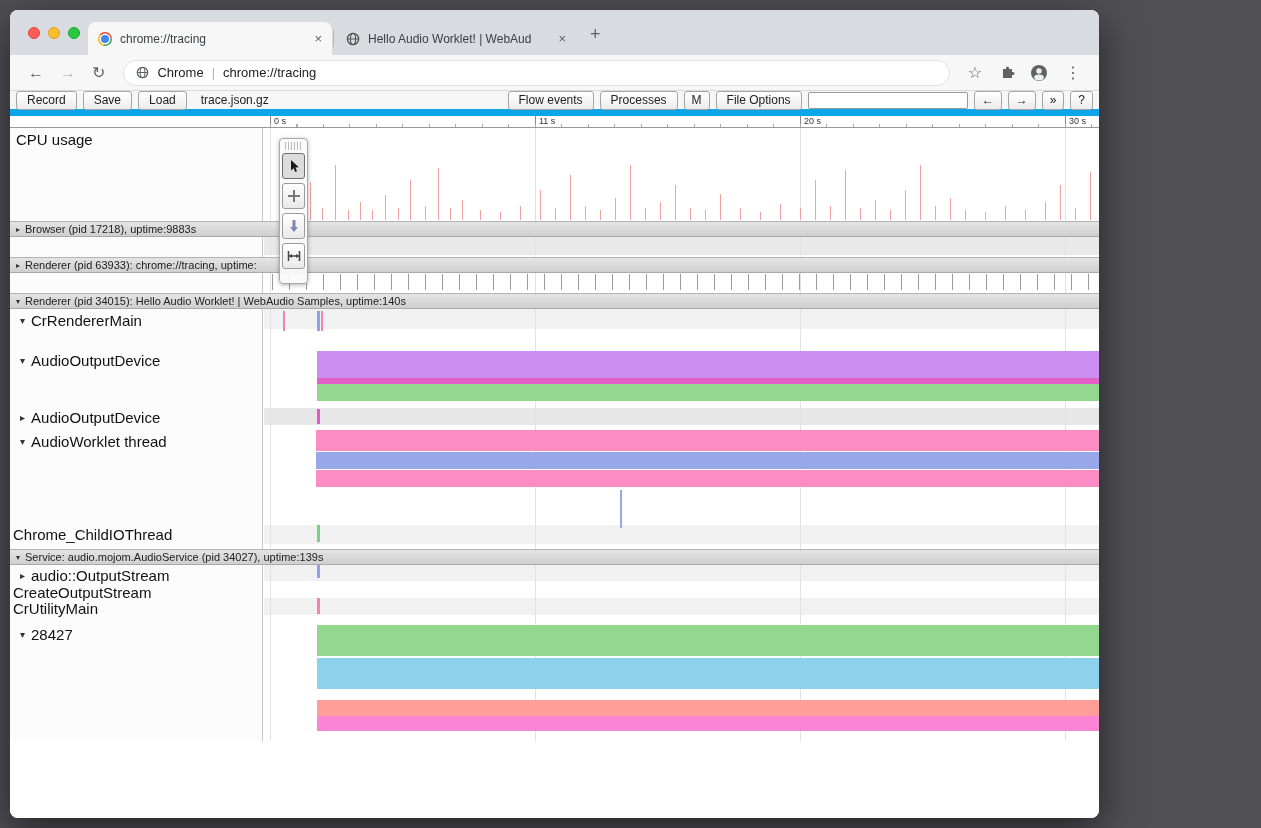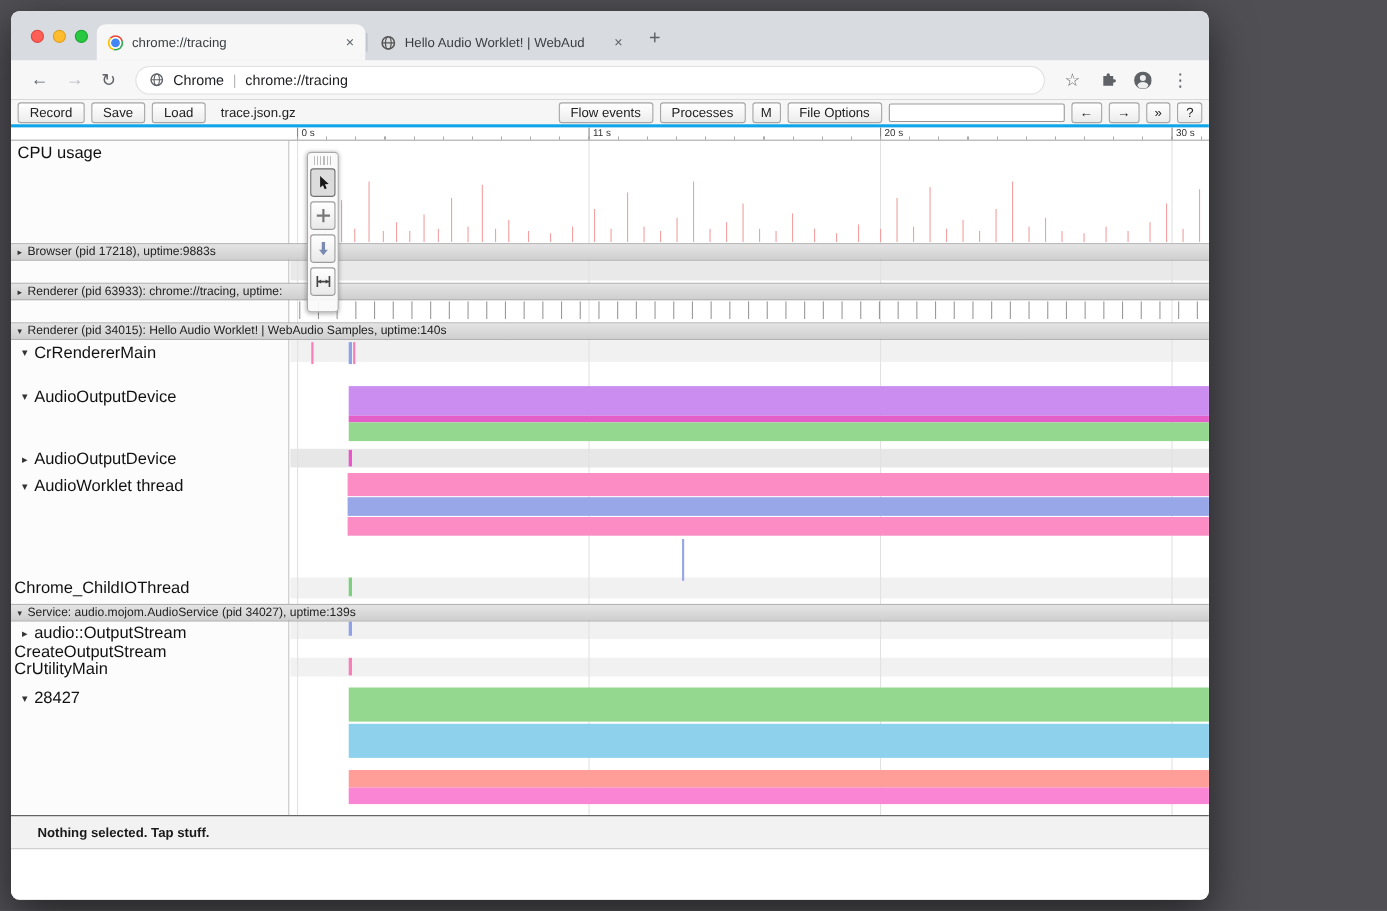--- a/index.html
+++ b/index.html
@@ -24,21 +24,21 @@
 
   
   .navbar{position:absolute;left:0;top:45px;right:0;height:36px;background:#f7f7f7;border-bottom:1px solid #d9d9d9;display:flex;align-items:center;padding:0 10px;}
   .nav-icon{font-size:16px;color:#5f6368;padding:0 8px;}
   .nav-icon.disabled{color:#b9bcc0;}
   .omnibox{flex:1;height:26px;background:#fff;border:1px solid #e0e0e0;border-radius:14px;margin:0 10px;display:flex;align-items:center;padding:0 12px;font-size:13px;color:#202124;gap:8px;}
   .omni-sep{color:#b5b5b5;}
   .omni-right{display:flex;align-items:center;gap:4px;}
 
   
-  .trace-toolbar{position:absolute;left:0;top:81px;right:0;height:25px;background:#f6f6f6;border-bottom:3px solid #0ea5e9;display:flex;align-items:center;padding:0 6px;gap:6px;}
+  .trace-toolbar{position:absolute;left:0;top:81px;right:0;height:25px;background:#f6f6f6;border-bottom:7px solid #0ea5e9;display:flex;align-items:center;padding:0 6px;gap:6px;}
   .tbtn{background:linear-gradient(#ffffff,#ececec);border:1px solid #a6a6a6;border-radius:3px;height:19px;display:flex;align-items:center;padding:0 10px;font-size:12px;color:#222;}
   .tbtn.small{padding:0 7px;}
   .filename{font-size:12px;color:#222;margin-left:8px;}
   .tspacer{flex:1;}
   .search-input{width:160px;height:17px;border:1px solid #999;background:#fff;border-radius:2px;}
 
   
   .ruler{position:absolute;left:0;top:106px;width:1201px;height:12px;background:#fff;border-bottom:1px solid #999;}
   .ruler-tick{position:absolute;top:0;bottom:0;border-left:1px solid #888;padding-left:3px;font-size:9px;line-height:11px;color:#333;}
   .ruler-minor{position:absolute;left:260px;right:0;bottom:0;height:3px;background:repeating-linear-gradient(90deg,#aaa 0 1px,transparent 1px 26.5px);}
@@ -397,18 +397,15 @@
   </div>
 
   <div class="right-rail">
     <span class="rail-tab" style="top:15px;">File Size Stats</span>
     <span class="rail-tab" style="top:120px;">Metrics</span>
     <span class="rail-tab" style="top:200px;">Frame Data</span>
     <span class="rail-tab" style="top:290px;">Input Latency</span>
     <span class="rail-tab" style="top:385px;">Alerts</span>
   </div>
 
-  <div class="statusbar">
-    <span>Nothing selected. Tap stuff.</span>
-  </div>
   <div class="bottom-white"></div>
 
 </div>
 
 </body></html>

